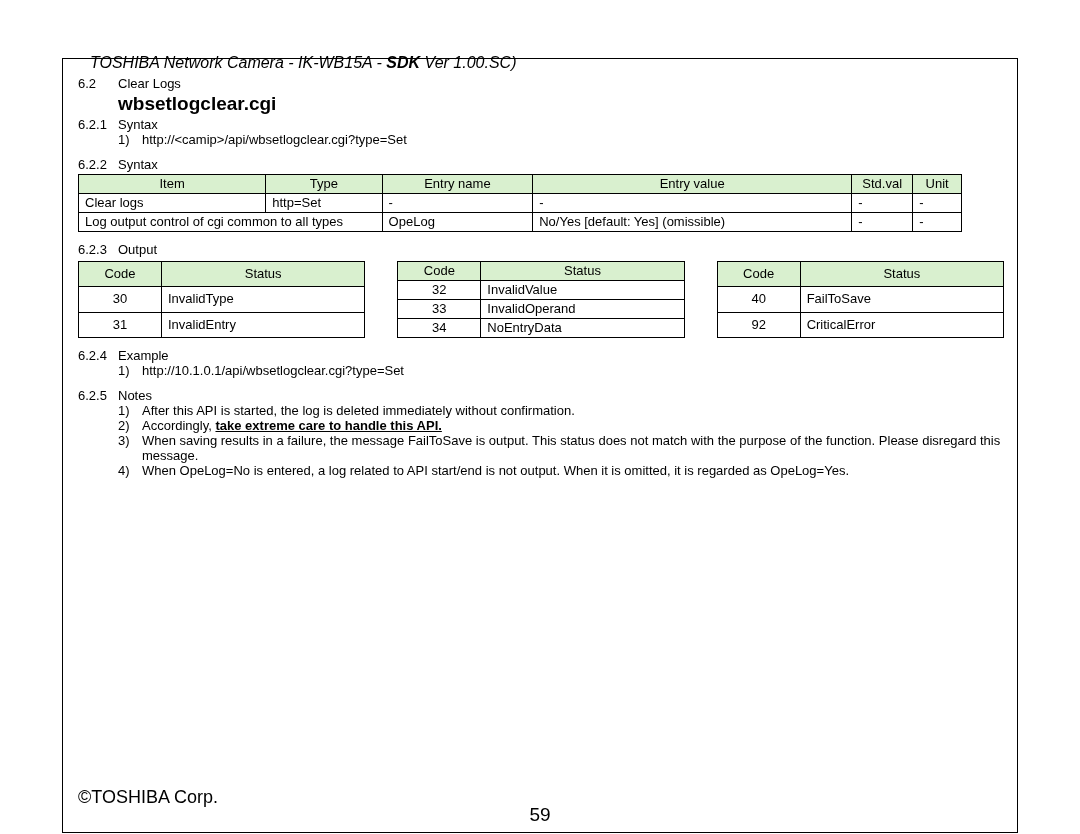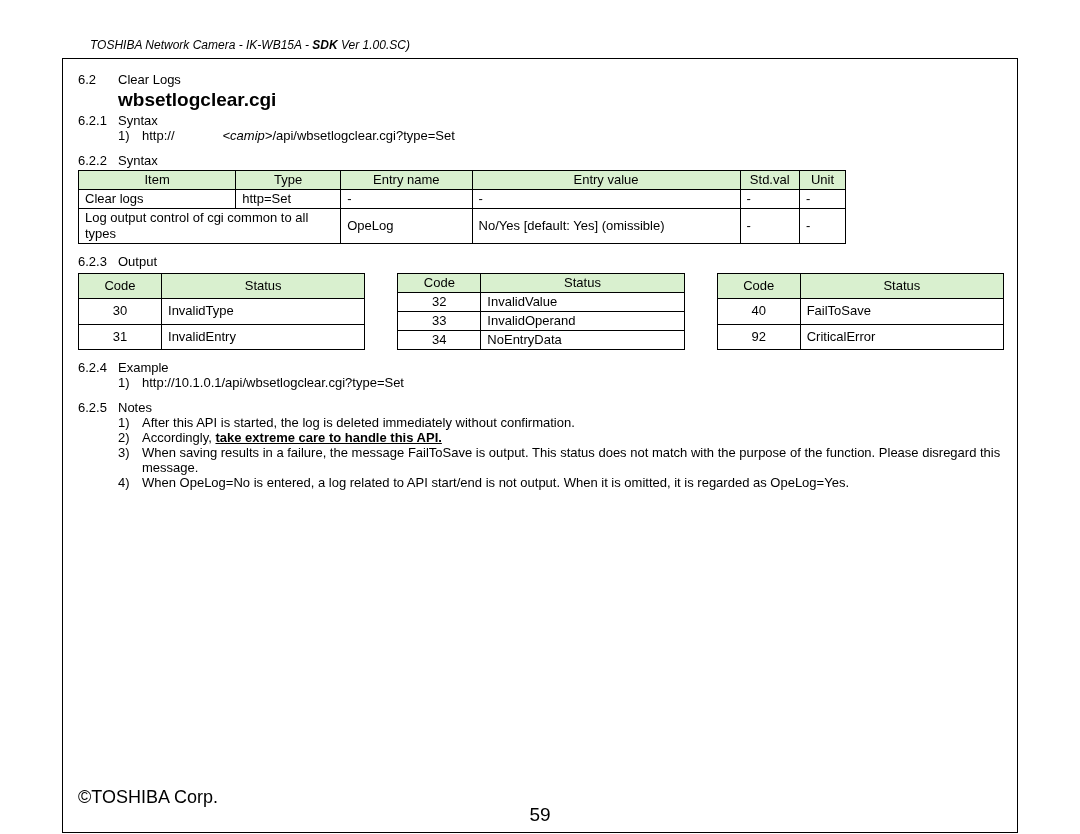--- a/index.html
+++ b/index.html
@@ -20,24 +20,24 @@
   .border-frame {
     position: absolute;
     top: 58px;
     left: 62px;
     right: 62px;
     bottom: 1px;
     border: 1px solid #000;
     pointer-events: none;
   }
   .header {
-    font-size: 12px;
+    font-size: 16px;
     font-style: italic;
     position: relative;
-    top: 0px;
+    top: 16px;
     left: 30px;
   }
   .header .bold { font-weight: bold; font-style: italic; }
   .content {
     padding: 20px 16px 0 18px;
   }
   .sec-line {
     display: flex;
     margin-bottom: 2px;
   }
@@ -70,26 +70,25 @@
     text-align: left;
     vertical-align: middle;
     font-weight: normal;
     height: 16px;
     line-height: 16px;
   }
   th {
     background: #d9f0cf;
     text-align: center;
   }
-  .input-table { width: 768px; }
+  .input-table { width: 884px; }
   .output-tables {
     display: flex;
     gap: 32px;
     margin-top: 2px;
-    justify-content: flex-end;
   }
   .output-tables table { width: 296px; }
   .output-tables th.code, .output-tables td.code-cell { text-align: center; width: 70px;}
   .output-tables th.status { }
   .notes-list .list-t { }
   .bold { font-weight: bold; }
   .underline { text-decoration: underline; }
   .footer {
     position: absolute;
     bottom: 26px;
@@ -127,21 +126,21 @@
 
     <div class="cgi-title">wbsetlogclear.cgi</div>
 
     <div class="sub-line">
       <span class="sub-num">6.2.1</span>
       <span>Syntax</span>
     </div>
     <div class="list-line">
       <span class="list-n">1)</span>
       <span class="list-t">
-        <span>http://</span><span style="font-style:italic;margin-left:48px;">&lt;camip&gt;</span><span>/api/wbsetlogclear.cgi?type=Set</span>
+        <span>http://</span><span style="">&lt;camip&gt;</span><span>/api/wbsetlogclear.cgi?type=Set</span>
       </span>
     </div>
 
     <div class="sub-line" style="margin-top:10px;">
       <span class="sub-num">6.2.2</span>
       <span>Syntax</span>
     </div>
 
     <table class="input-table">
       <colgroup>

